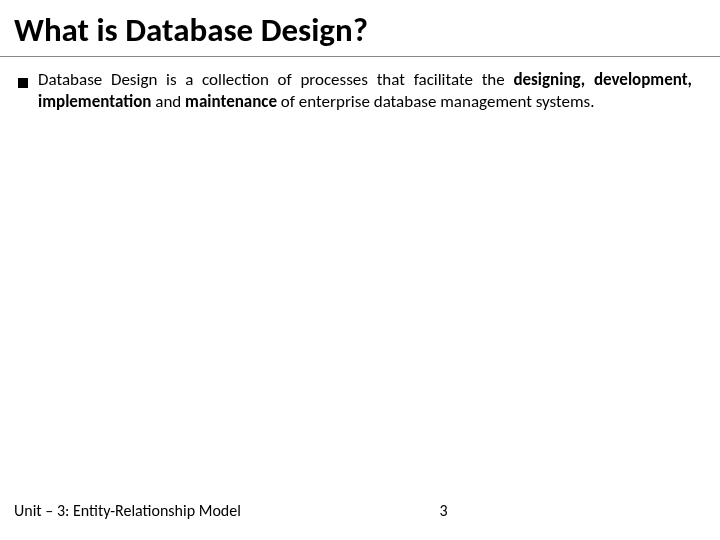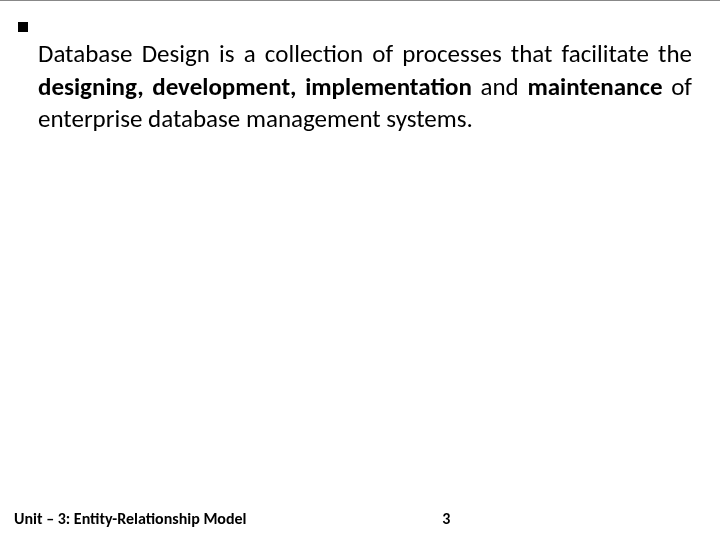--- a/index.html
+++ b/index.html
@@ -3,31 +3,32 @@
 <meta charset="utf-8">
 <style>
   * { margin: 0; padding: 0; box-sizing: border-box; }
   html, body { width: 720px; height: 540px; font-family: Calibri, Arial, sans-serif; background: #fff; color: #000; overflow: hidden; }
   .slide { position: relative; width: 720px; height: 540px; }
   .title { font-size: 33px; font-weight: 700; padding: 10px 14px 6px 14px; }
   .hr { height: 1px; background: #888; margin: 0 0 8px 0; }
   .content { padding: 4px 28px 0 18px; }
   .bullet { display: flex; align-items: flex-start; }
   .bullet-mark { width: 10px; height: 10px; background: #000; margin-top: 9px; margin-right: 10px; flex: none; }
-  .bullet-text { font-size: 25px; line-height: 1.3; text-align: justify; flex: 1; margin-top: 25px; }
+  .bullet-text { font-size: 17px; line-height: 1.3; text-align: justify; flex: 1; }
   .bold { font-weight: 700; }
-  .footer { position: absolute; bottom: 12px; left: 0; right: 0; display: flex; align-items: center; padding: 0 14px; font-size: 16px; font-weight: 700; }
+  .footer { position: absolute; bottom: 20px; left: 0; right: 0; display: flex; align-items: center; padding: 0 14px; font-size: 16px; font-weight: 400; }
   .footer-left { flex: none; }
   .footer-center { flex: 1; text-align: center; padding: 0 60px 0 0; }
   .footer-right { flex: none; }
 </style>
 </head>
 <body>
 
 <div class="slide">
+  <h1 class="title">What is Database Design?</h1>
   <div class="hr"></div>
   <div class="content">
     <div class="bullet">
       <div class="bullet-mark"></div>
       <div class="bullet-text"><span>Database Design is a collection of processes that facilitate the </span><span class="bold">designing, development, implementation</span><span> and </span><span class="bold">maintenance</span><span> of enterprise database management systems.</span></div>
     </div>
   </div>
   <div class="footer">
     <div class="footer-left">Unit – 3: Entity-Relationship Model</div>
     <div class="footer-center">3</div>

